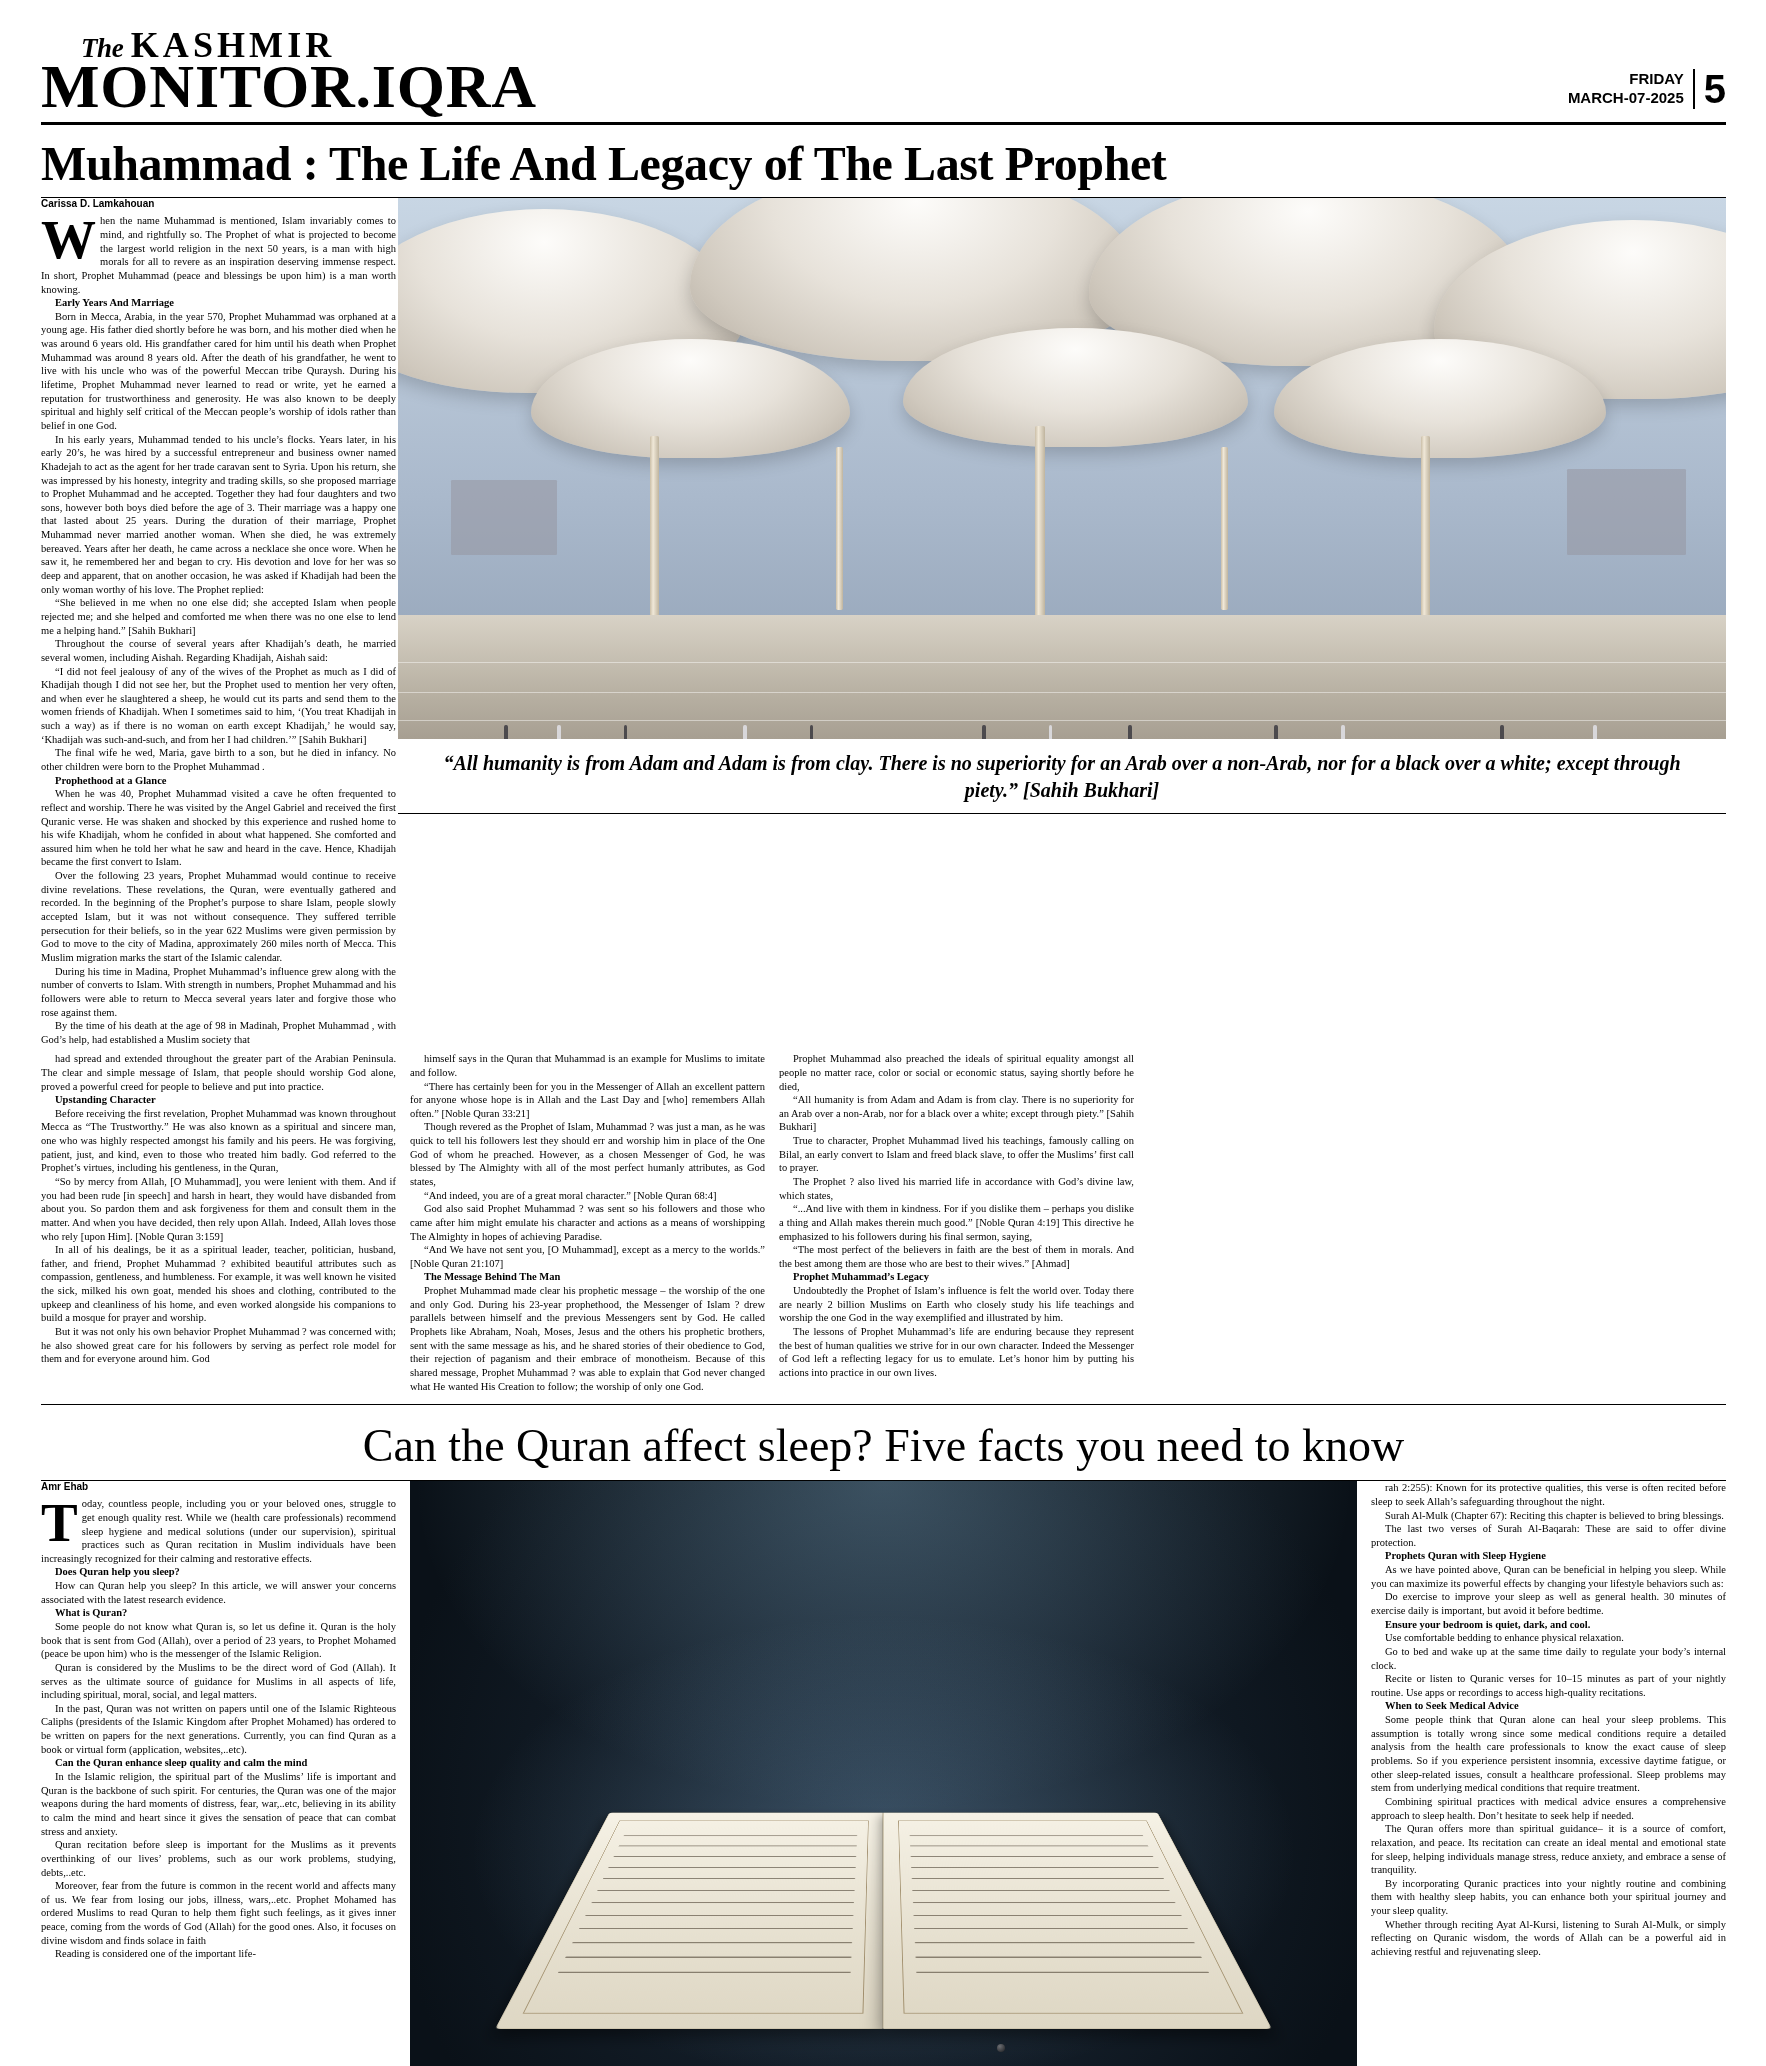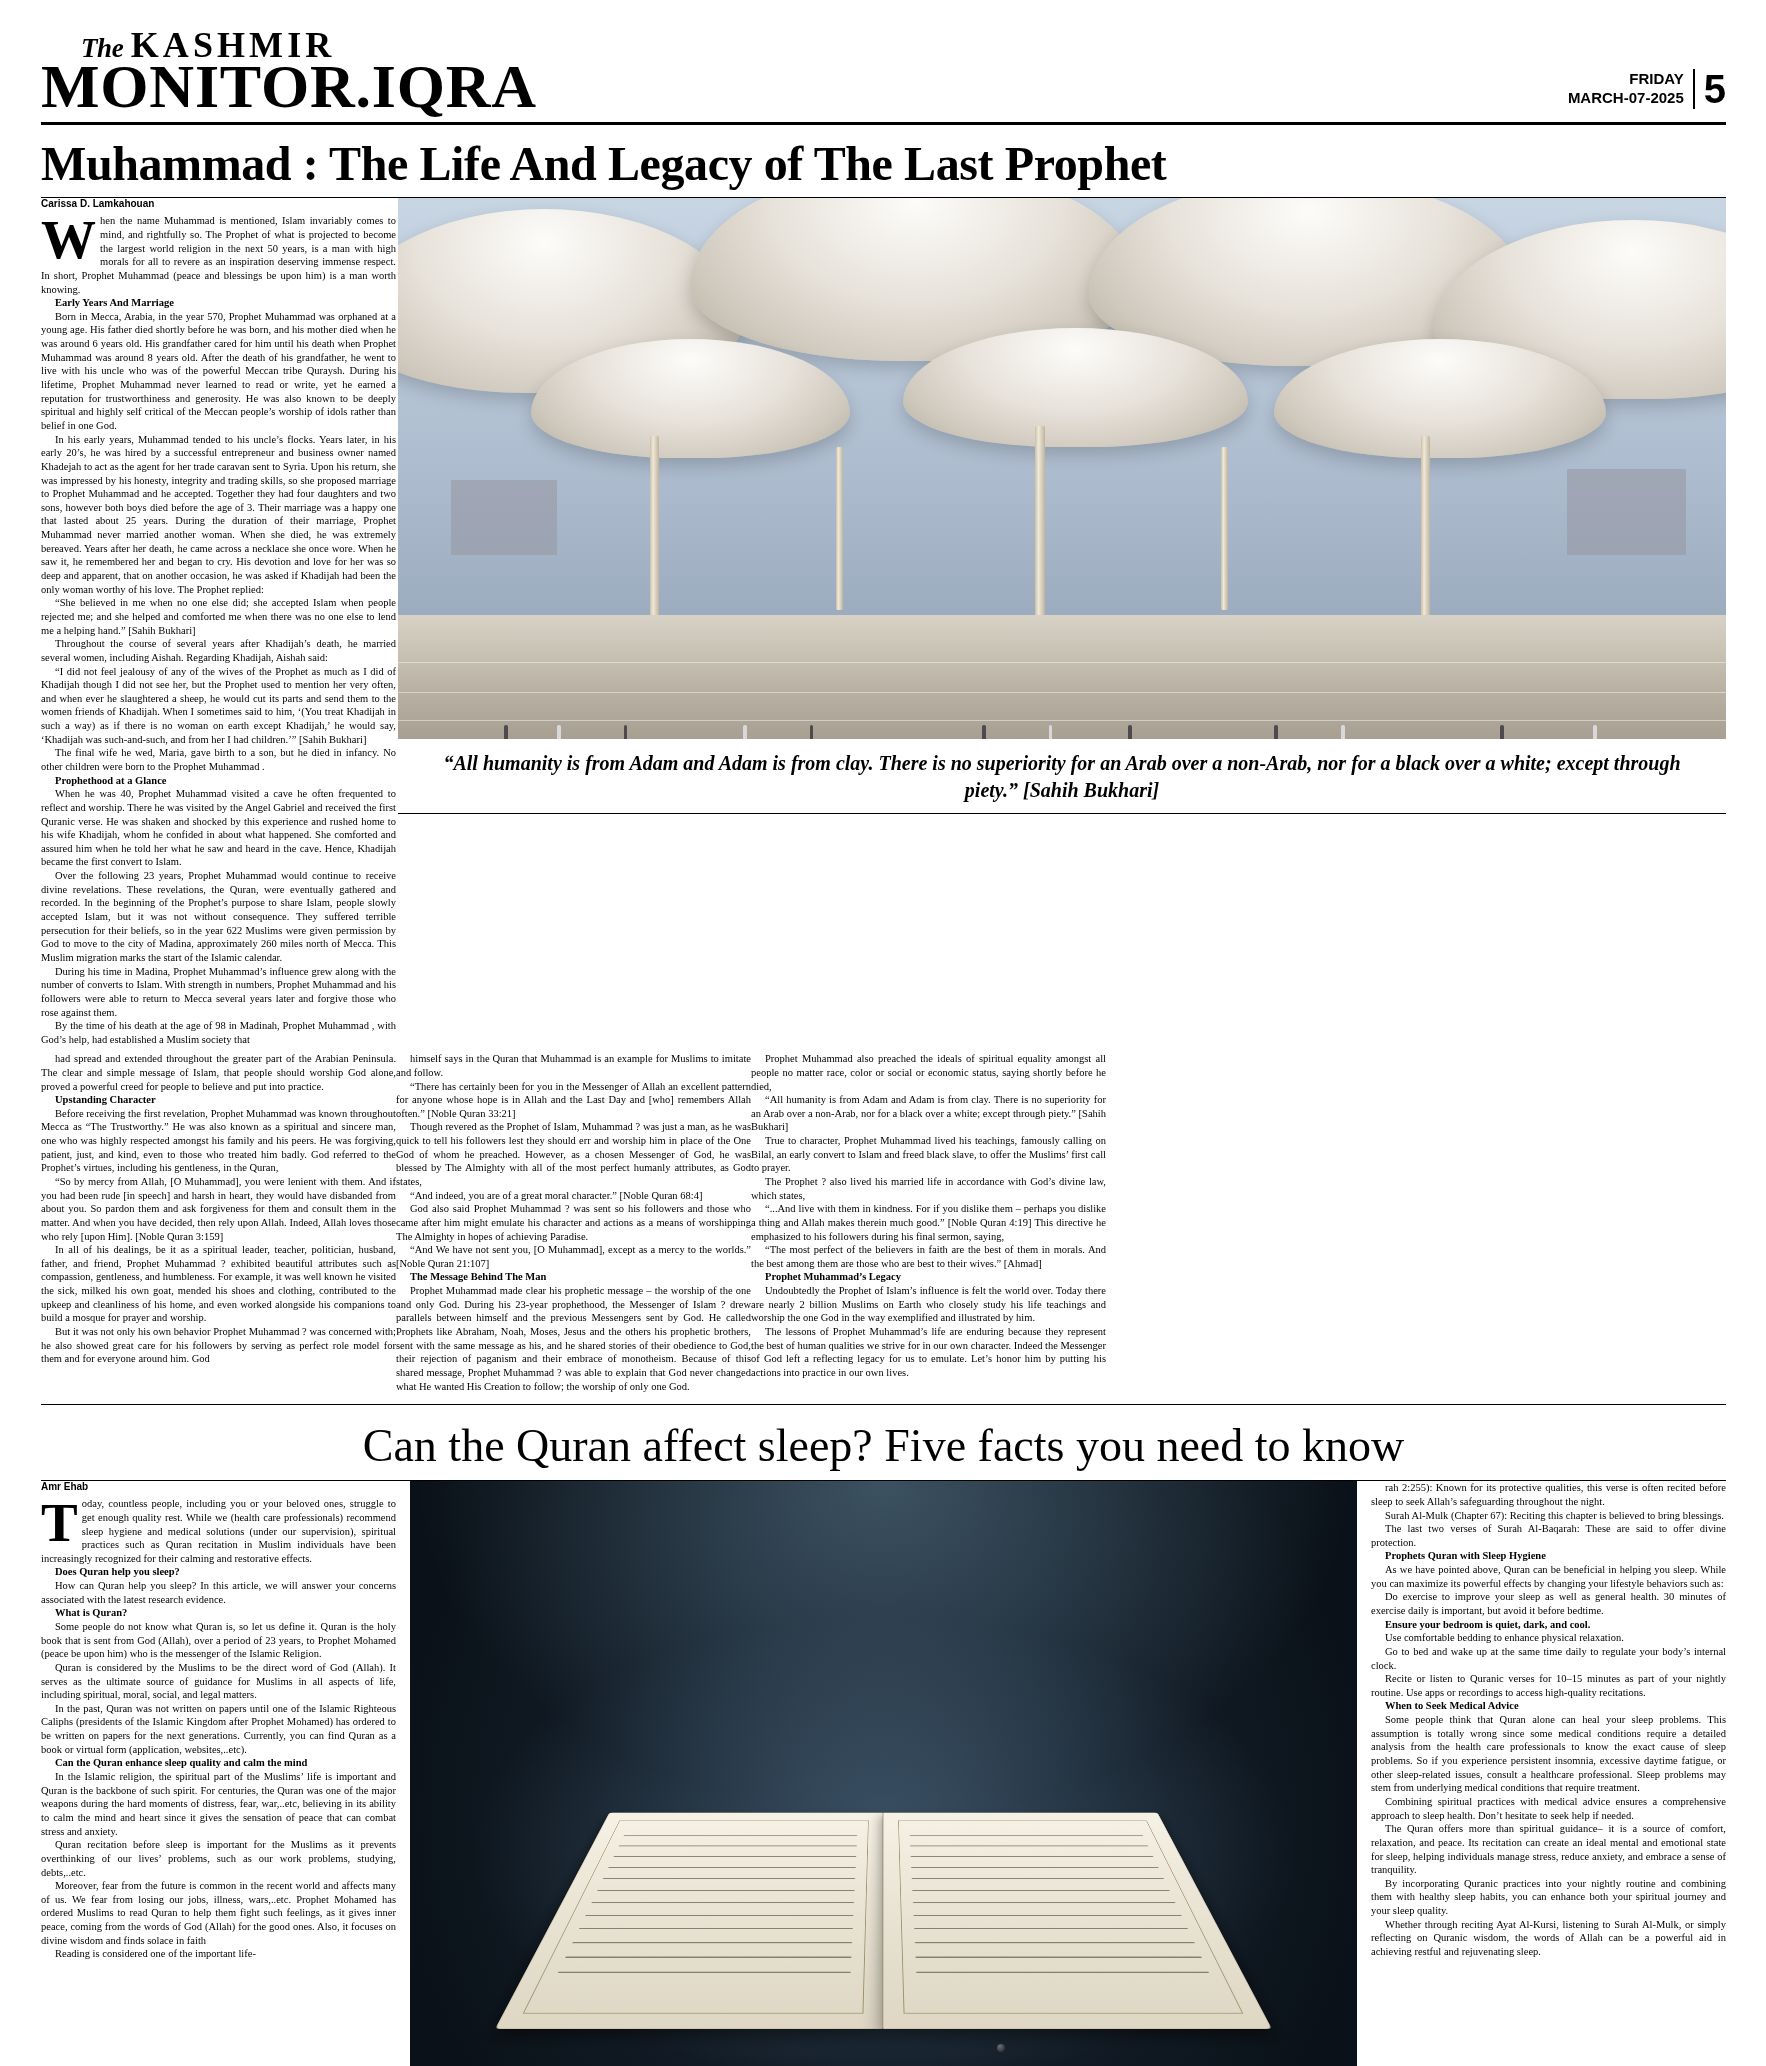--- a/index.html
+++ b/index.html
@@ -119,20 +119,21 @@
     font-style: italic;
     font-weight: bold;
     font-size: 20px;
     line-height: 1.35;
     text-align: center;
     padding: 10.7px 16.5px 9px 16.5px;
     border-bottom: 1.2px solid #000;
   }
   .a1-bottom {
     display: flex;
+    gap: 14px;
     margin-top: 5.8px;
   }
   .a1-bottom .col { width: 355px; }
 
   
   .body { font-size: 10.5px; line-height: 1.30; text-align: justify; }
   .body p { margin: 0; text-indent: 14px; }
   .body p.noindent { text-indent: 0; }
   .sub {
     font-weight: bold;

